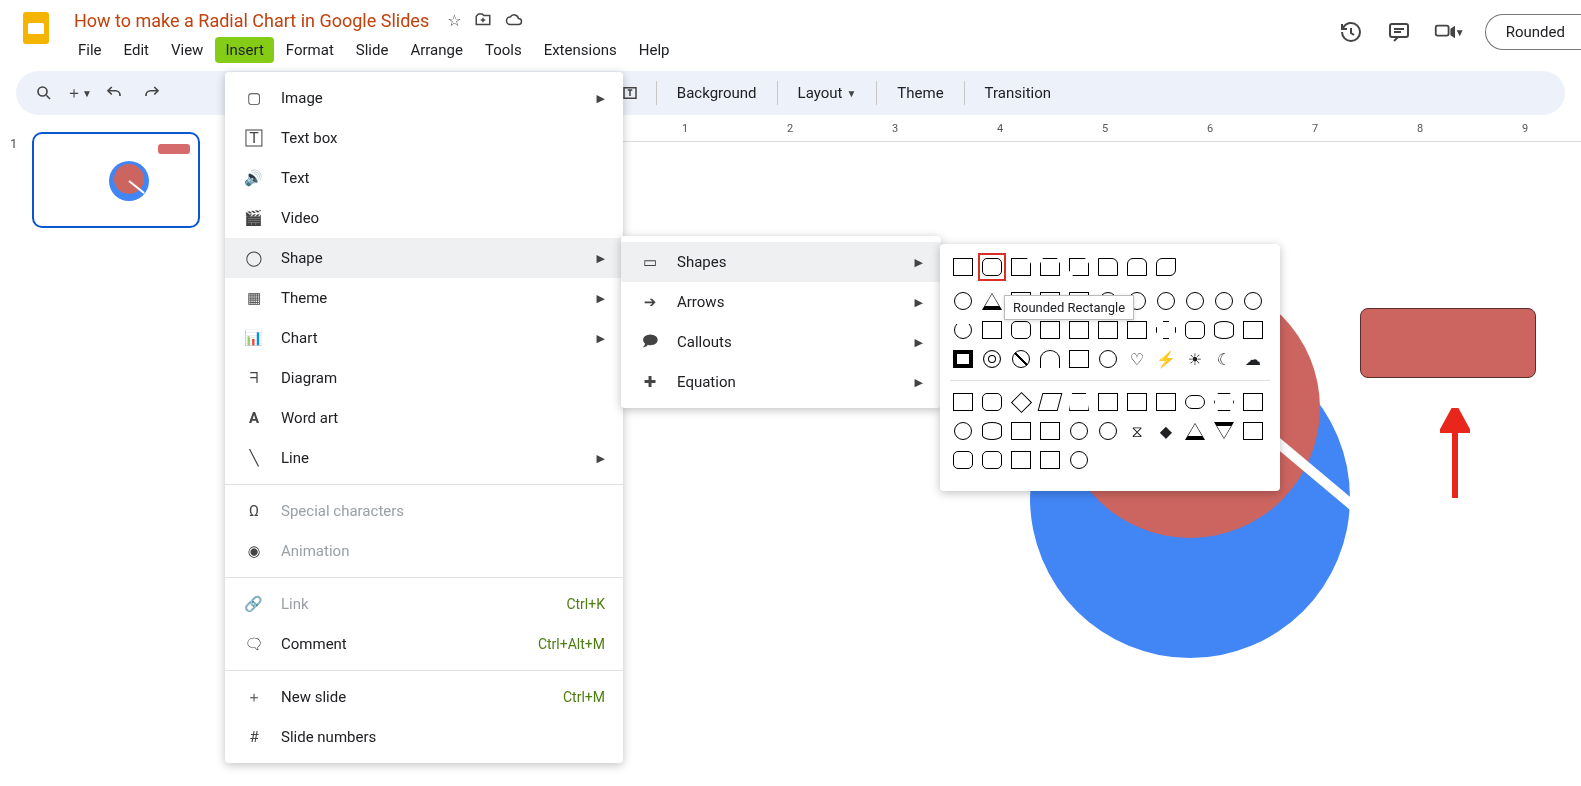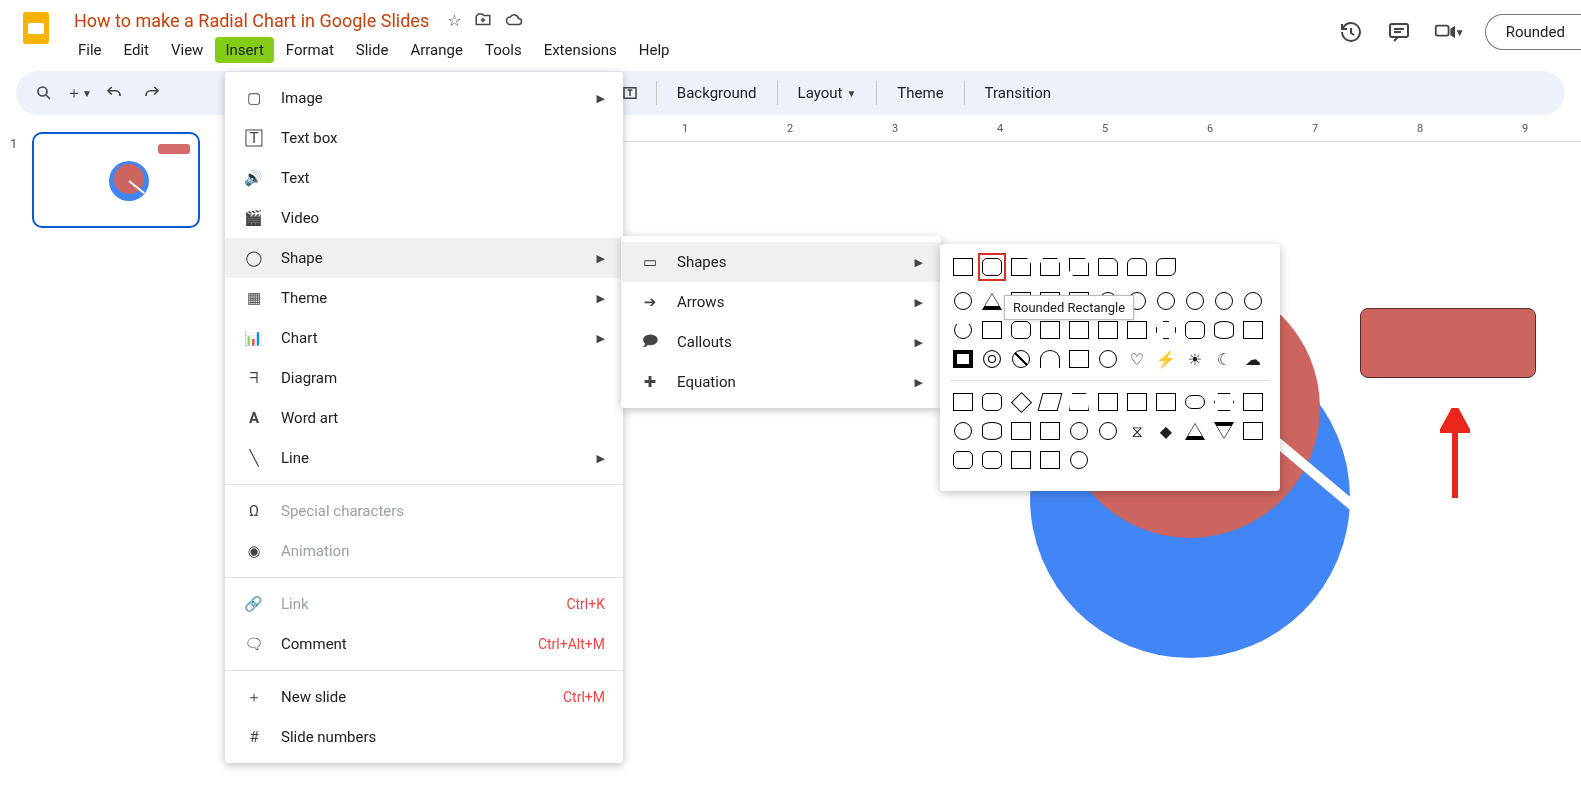--- a/index.html
+++ b/index.html
@@ -40,21 +40,21 @@
 .red-rect { position:absolute; left:1100px; top:150px; width:176px; height:70px; background:#cc6560; border:1px solid #5a2e2b; border-radius:8px;}
 .red-arrow { position:absolute; left:1180px; top:250px; }
 .red-arrow svg { width:30px; height:90px;}
 
 .menu { position:absolute; background:#fff; border-radius:4px; box-shadow:0 2px 10px rgba(0,0,0,.25); padding:6px 0; z-index:10;}
 .menu-insert { left:225px; top:72px; width:398px;}
 .menu-row { display:flex; align-items:center; height:40px; padding:0 18px; gap:16px; font-size:15px; color:#202124; cursor:pointer; position:relative;}
 .menu-row:hover, .menu-row.hover { background:#eef0f2;}
 .menu-row.disabled { color:#9aa0a6; cursor:default;}
 .menu-row .arrow { margin-left:auto; font-size:11px; color:#444;}
-.menu-row .shortcut { margin-left:auto; color:#ef4444; font-size:14px;}
+.menu-row .shortcut { margin-left:auto; color:#4d7c0f; font-size:14px;}
 .menu-icon { width:22px; display:flex; justify-content:center; color:#444;}
 .menu-divider { height:1px; background:#e0e0e0; margin:6px 0;}
 .menu-shape { left:621px; top:236px; width:320px;}
 .shape-picker { position:absolute; left:940px; top:244px; background:#fff; border-radius:4px; box-shadow:0 2px 10px rgba(0,0,0,.25); padding:10px 10px; z-index:20; width:340px;}
 .shape-grid { display:flex; flex-wrap:wrap; gap:3px; margin-bottom:8px;}
 .shape-cell { width:26px; height:26px; display:flex; align-items:center; justify-content:center; cursor:pointer; position:relative;}
 .shape-cell.highlight { outline:2px solid #d93025; outline-offset:-1px;}
 .shape-glyph { width:20px; height:18px; border:1.6px solid #000; }
 .r0 { border-radius:0;}
 .r4 { border-radius:5px;}

